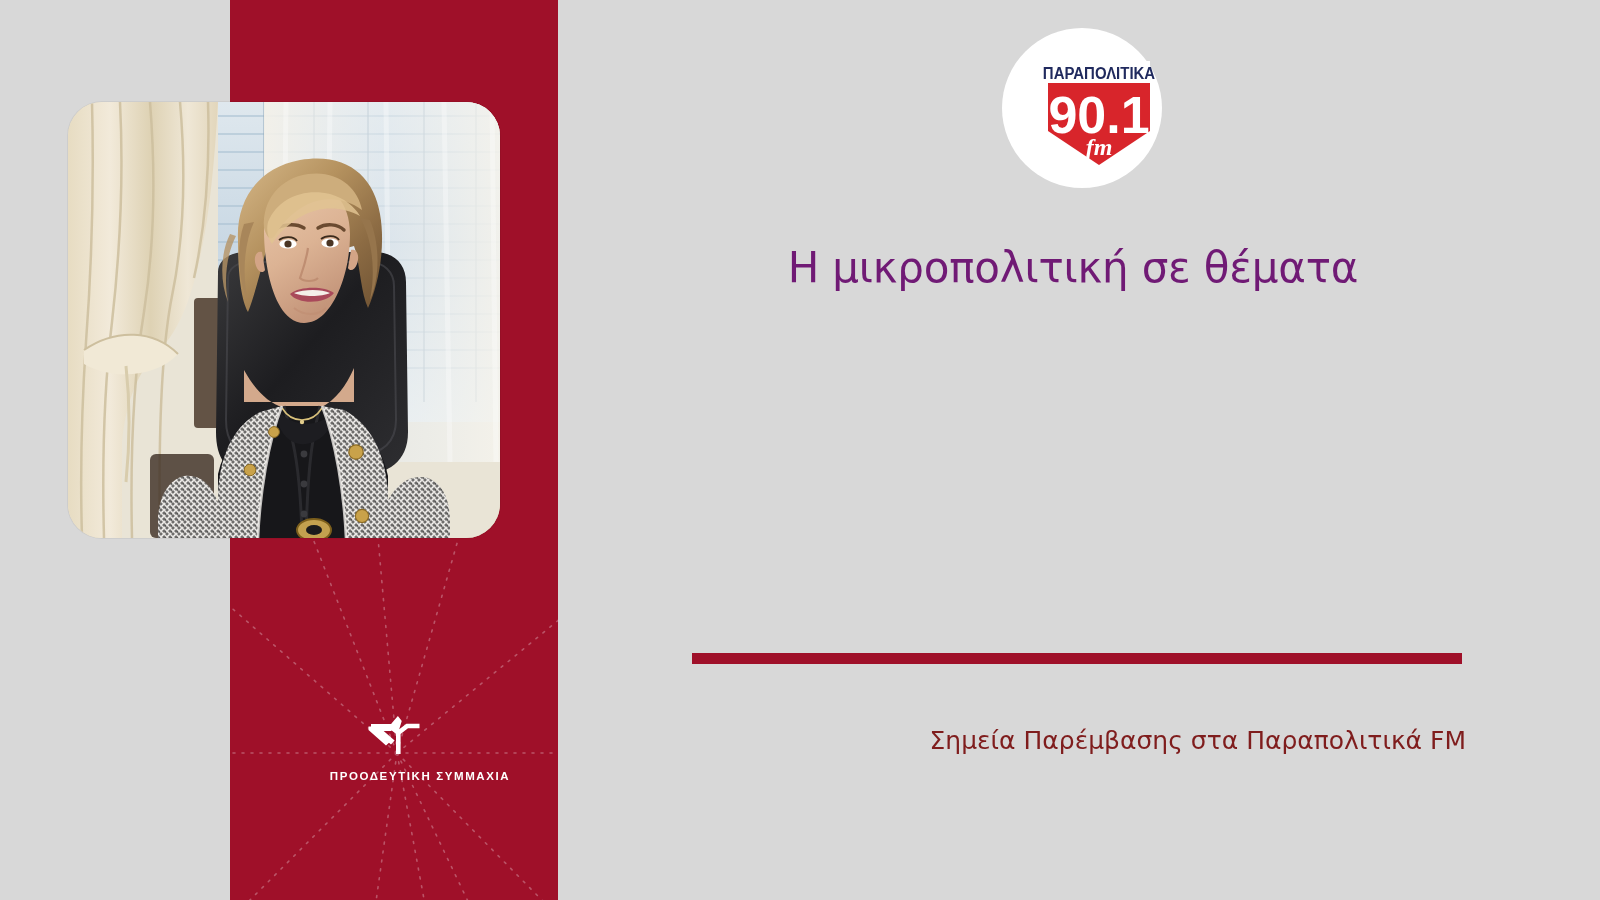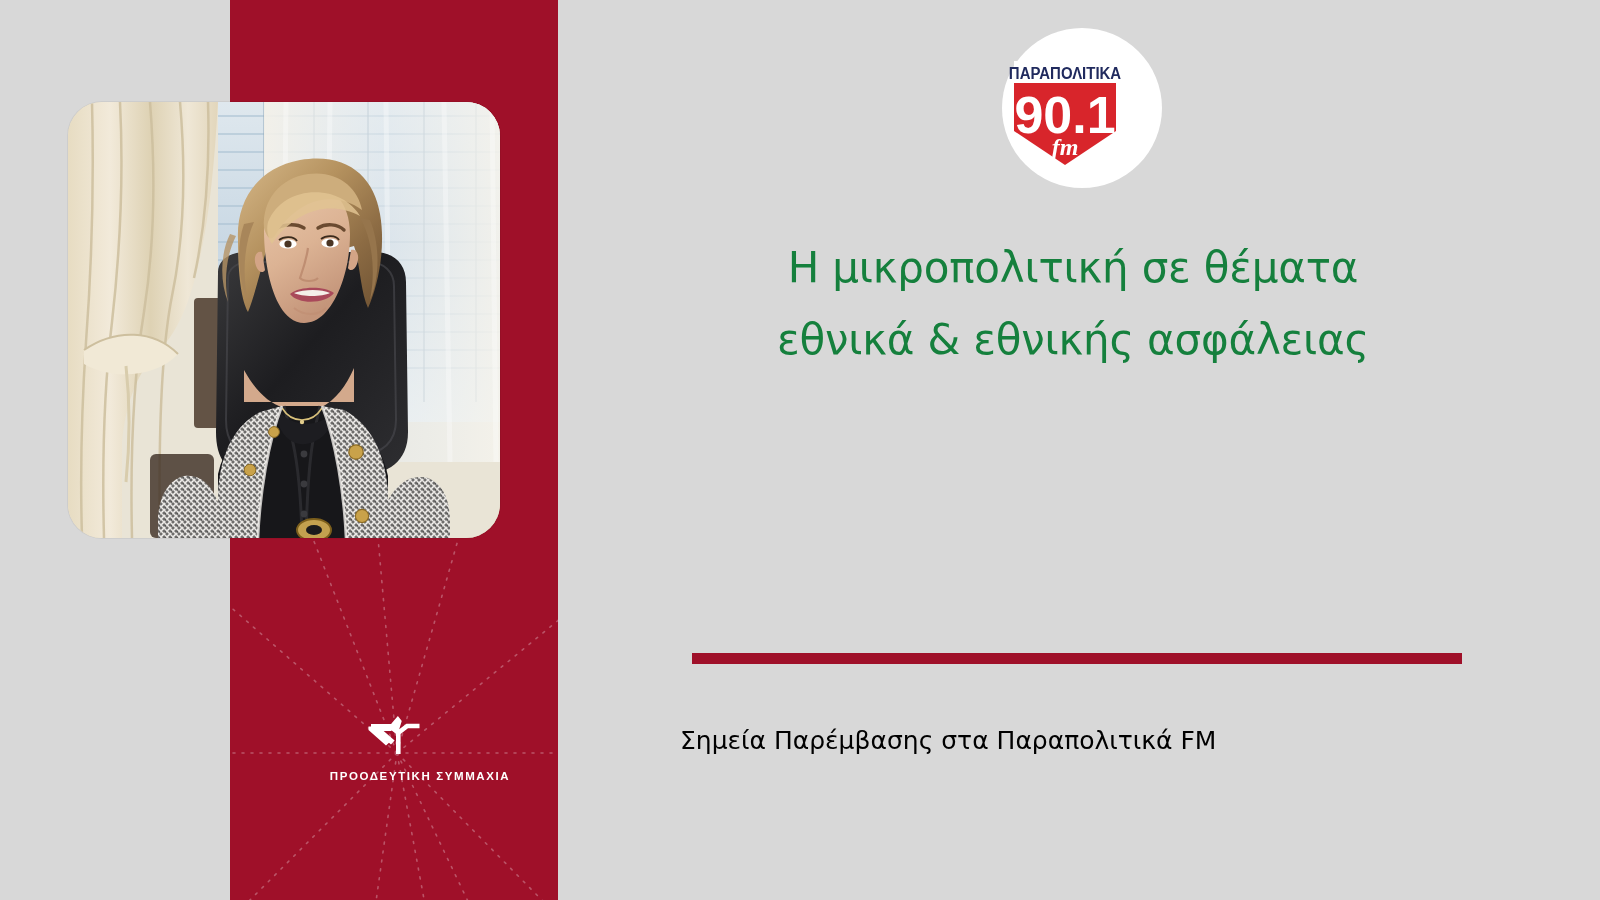--- a/index.html
+++ b/index.html
@@ -61,31 +61,31 @@
   }
   .photo svg{ display:block; width:432px; height:436px; }
 
   
   .radio-badge{
     position:absolute;
     left:1002px; top:28px;
     width:160px; height:160px;
     border-radius:50%;
     background:#ffffff;
-    display:flex; align-items:center; justify-content:flex-start;
+    display:flex; align-items:center; justify-content:flex-end;
   }
   .radio-badge svg{ display:block; }
 
   
   .quote{
     position:absolute;
     left:680px; top:232px;
     width:786px;
     text-align:center;
-    color:#15803d;
+    color:#701a75;
     font-family:"DejaVu Sans", sans-serif;
     font-size:42px;
     line-height:1.72;
     font-weight:400;
     letter-spacing:-0.2px;
   }
   .quote .ln{ display:block; white-space:nowrap; }
 
   
   .divider{
@@ -93,22 +93,22 @@
     left:692px; top:653px;
     width:770px; height:11px;
     background:#9f1029;
   }
 
   
   .caption{
     position:absolute;
     left:680px; top:722px;
     width:786px;
-    text-align:left;
-    color:#000000;
+    text-align:right;
+    color:#7f1d1d;
     font-family:"DejaVu Sans", sans-serif;
     font-size:25px;
     line-height:1.48;
     font-weight:400;
   }
   .caption .ln{ display:block; }
 </style>
 </head>
 <body>
 
@@ -333,21 +333,20 @@
       <text x="63" y="34" text-anchor="middle" font-family="'Liberation Sans', sans-serif" font-size="17" font-weight="bold" fill="#202a5e" transform="scale(0.88 1)" transform-origin="63 30">ΠΑΡΑΠΟΛΙΤΙΚΑ</text>
 
       <text x="63" y="88" text-anchor="middle" font-family="'Liberation Sans', sans-serif" font-size="52" font-weight="bold" fill="#ffffff">90.1</text>
 
       <text x="63" y="110" text-anchor="middle" font-family="'Liberation Serif', serif" font-size="24" font-weight="bold" font-style="italic" fill="#ffffff">fm</text>
     </svg>
   </div>
 
   <div class="quote">
     <span class="ln">Η μικροπολιτική σε θέματα</span>
-    <span class="ln">εθνικά &amp; εθνικής ασφάλειας</span>
   </div>
 
   <div class="divider"></div>
 
   <div class="caption">
     <span class="ln">Σημεία Παρέμβασης στα Παραπολιτικά FM</span>
   </div>
 
 </div>
 

